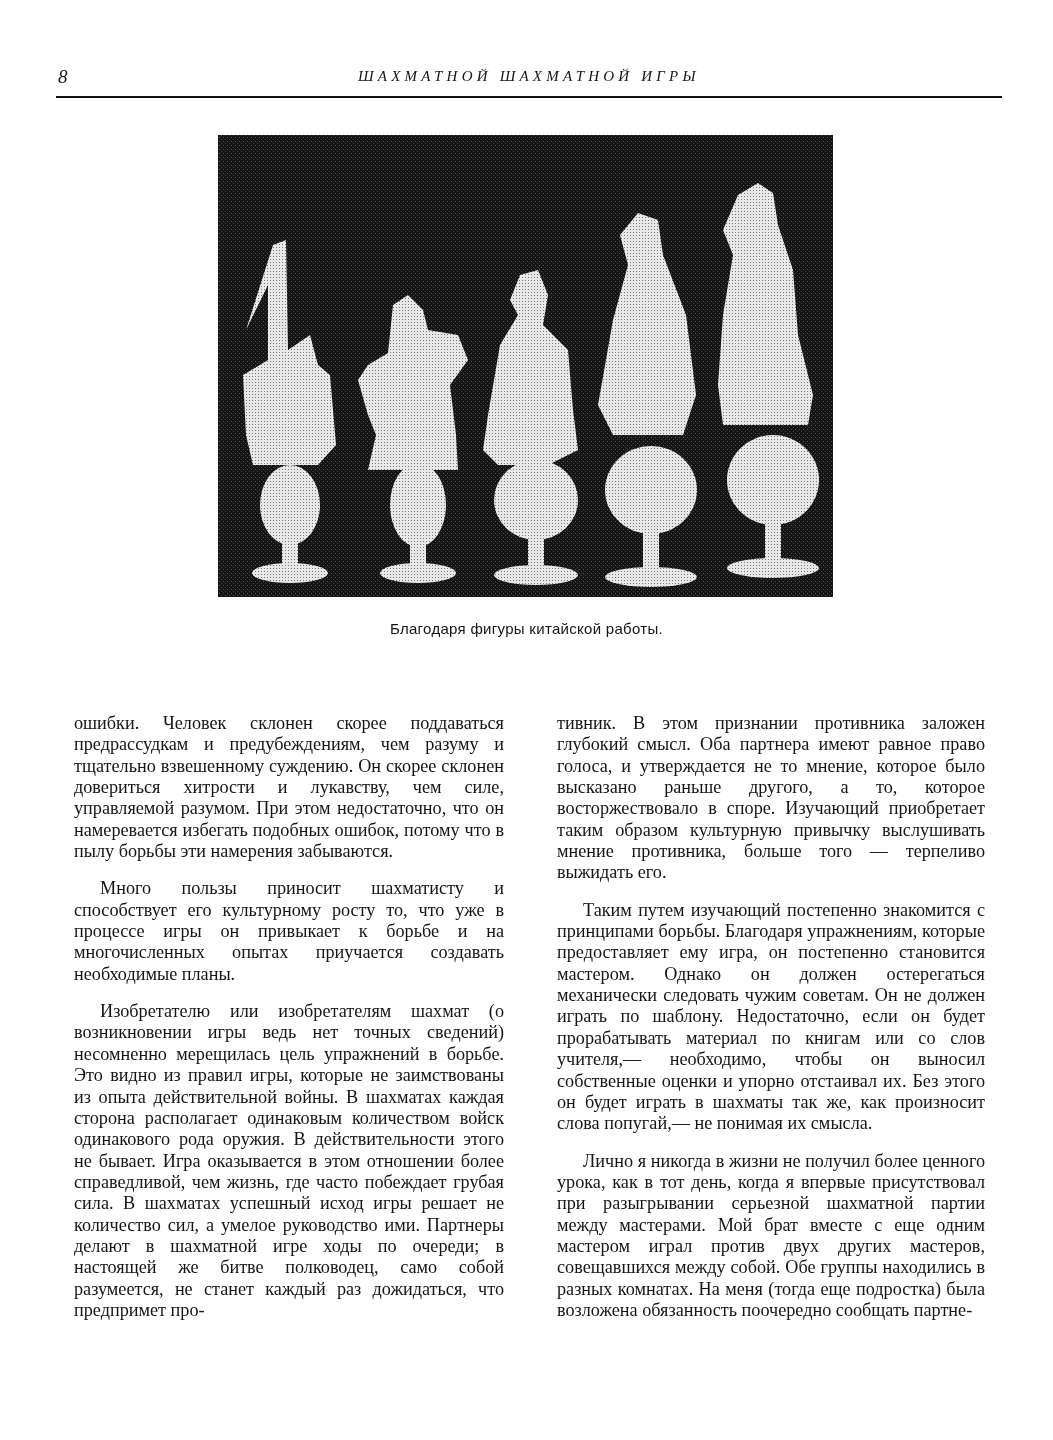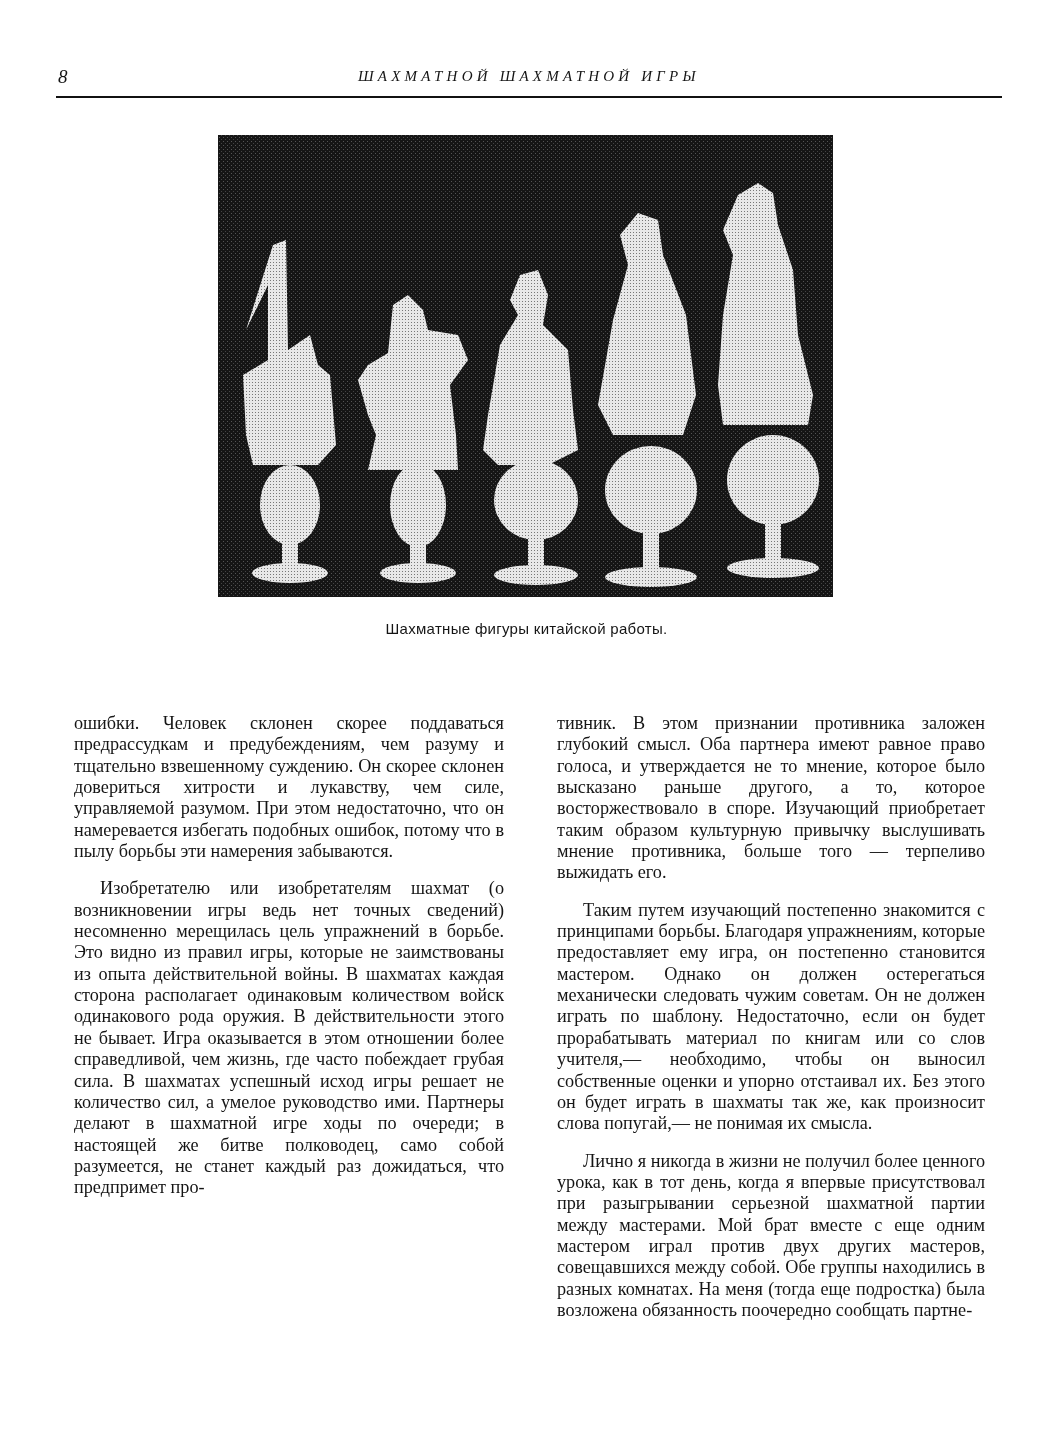--- a/index.html
+++ b/index.html
@@ -63,24 +63,25 @@
     <g fill="url(#dots)">
       <path d="M55 110 L68 105 L70 215 L92 200 L100 230 L112 240 L118 310 L100 330 L35 330 L28 300 L25 240 L50 225 L50 150 L28 195 Z"></path>
       <path d="M140 245 L150 230 L170 218 L175 170 L190 160 L205 175 L210 195 L240 200 L250 225 L232 250 L238 300 L240 335 L150 335 L158 300 L150 280 Z"></path>
       <path d="M270 280 L282 210 L300 180 L292 165 L302 140 L320 135 L330 160 L325 190 L350 215 L355 275 L360 315 L330 330 L280 330 L265 315 Z"></path>
       <path d="M380 270 L395 185 L410 130 L402 100 L420 78 L440 85 L445 120 L468 180 L478 260 L465 300 L395 300 Z"></path>
       <path d="M500 250 L505 180 L515 120 L505 95 L520 60 L540 48 L555 58 L560 90 L575 135 L580 200 L595 260 L590 290 L505 290 Z"></path>
     </g>
   </svg>
 </div>
 
-<div class="caption">Шахматные фигуры китайской работы.</div>
+<div class="caption">Благодаря фигуры китайской работы.</div>
 
 <div class="col left">
   <p>ошибки. Человек склонен скорее поддаваться предрассудкам и предубеждениям, чем разуму и тщательно взвешенному суждению. Он скорее склонен довериться хитрости и лукавству, чем силе, управляемой разумом. При этом недостаточно, что он намеревается избегать подобных ошибок, потому что в пылу борьбы эти намерения забываются.</p>
+  <p class="indent">Много пользы приносит шахматисту и способствует его культурному росту то, что уже в процессе игры он привыкает к борьбе и на многочисленных опытах приучается создавать необходимые планы.</p>
   <p class="indent">Изобретателю или изобретателям шахмат (о возникновении игры ведь нет точных сведений) несомненно мерещилась цель упражнений в борьбе. Это видно из правил игры, которые не заимствованы из опыта действительной войны. В шахматах каждая сторона располагает одинаковым количеством войск одинакового рода оружия. В действительности этого не бывает. Игра оказывается в этом отношении более справедливой, чем жизнь, где часто побеждает грубая сила. В шахматах успешный исход игры решает не количество сил, а умелое руководство ими. Партнеры делают в шахматной игре ходы по очереди; в настоящей же битве полководец, само собой разумеется, не станет каждый раз дожидаться, что предпримет про-</p>
 </div>
 
 <div class="col right">
   <p>тивник. В этом признании противника заложен глубокий смысл. Оба партнера имеют равное право голоса, и утверждается не то мнение, которое было высказано раньше другого, а то, которое восторжествовало в споре. Изучающий приобретает таким образом культурную привычку выслушивать мнение противника, больше того — терпеливо выжидать его.</p>
   <p class="indent">Таким путем изучающий постепенно знакомится с принципами борьбы. Благодаря упражнениям, которые предоставляет ему игра, он постепенно становится мастером. Однако он должен остерегаться механически следовать чужим советам. Он не должен играть по шаблону. Недостаточно, если он будет прорабатывать материал по книгам или со слов учителя,— необходимо, чтобы он выносил собственные оценки и упорно отстаивал их. Без этого он будет играть в шахматы так же, как произносит слова попугай,— не понимая их смысла.</p>
   <p class="indent">Лично я никогда в жизни не получил более ценного урока, как в тот день, когда я впервые присутствовал при разыгрывании серьезной шахматной партии между мастерами. Мой брат вместе с еще одним мастером играл против двух других мастеров, совещавшихся между собой. Обе группы находились в разных комнатах. На меня (тогда еще подростка) была возложена обязанность поочередно сообщать партне-</p>
 </div>
 
 </body></html>

